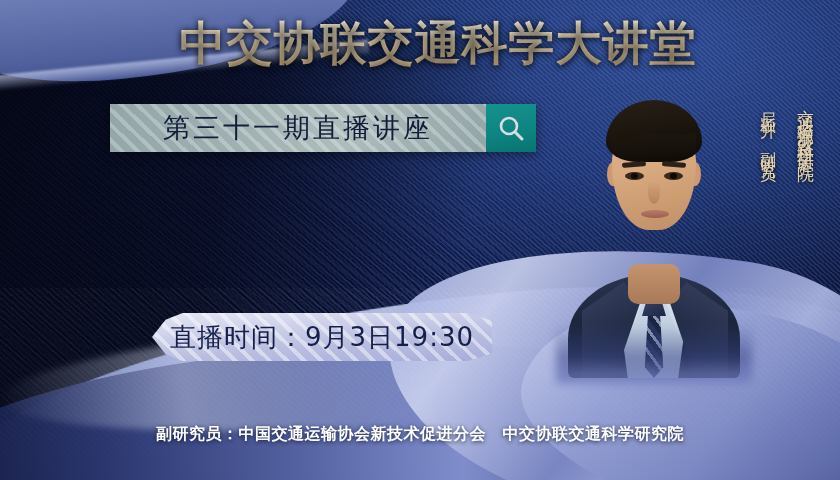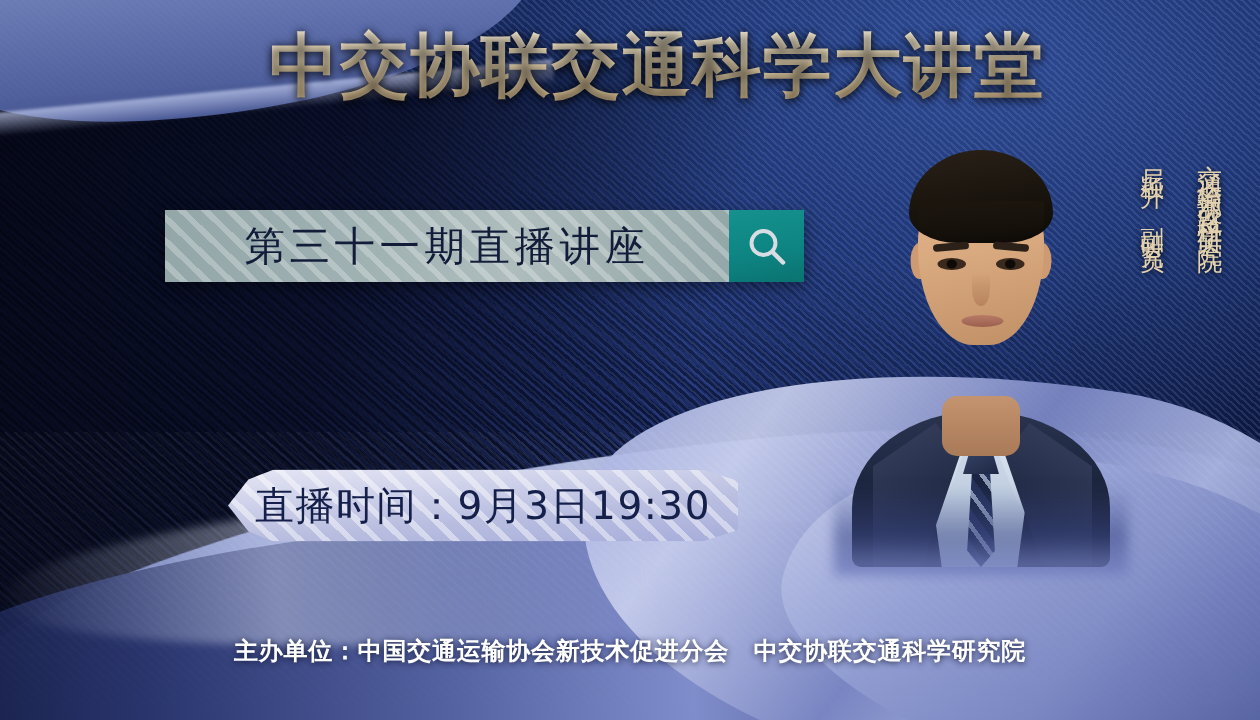--- a/index.html
+++ b/index.html
@@ -235,21 +235,20 @@
     color:rgba(0,0,0,.55);
     padding-left:36px;
     filter:blur(3px);
   }
 
   
   .banner{
     position:absolute; left:110px; top:104px; width:426px; height:48px; z-index:10;
     display:flex; align-items:stretch;
     box-shadow:0 3px 10px rgba(0,0,0,.42);
-    margin-top:36px;
   }
   .banner-body{
     position:relative; flex:1; overflow:hidden;
     background:linear-gradient(96deg,#93a6a8 0%, #9eb0b1 32%, #aebcbc 62%, #93a6a8 100%);
     display:flex; align-items:center; justify-content:center;
   }
   .banner-body:before{
     content:""; position:absolute; inset:0;
     background:repeating-linear-gradient(44deg,
       rgba(255,255,255,0) 0px, rgba(255,255,255,0) 7px,
@@ -391,15 +390,15 @@
   </div>
 
 
   <div class="timepill">
     <span class="timepill-text">直播时间：9月3日19:30</span>
   </div>
 
   <div class="vtext vtext-org">交通运输部公路科学研究院</div>
   <div class="vtext vtext-name">尼颖升 副研究员</div>
 
-  <div class="footer">主办单位：中国交通运输协会新技术促进分会　中交协联交通科学研究院</div>
+  <div class="footer">副研究员：中国交通运输协会新技术促进分会　中交协联交通科学研究院</div>
 
 </div>
 
 </body></html>

